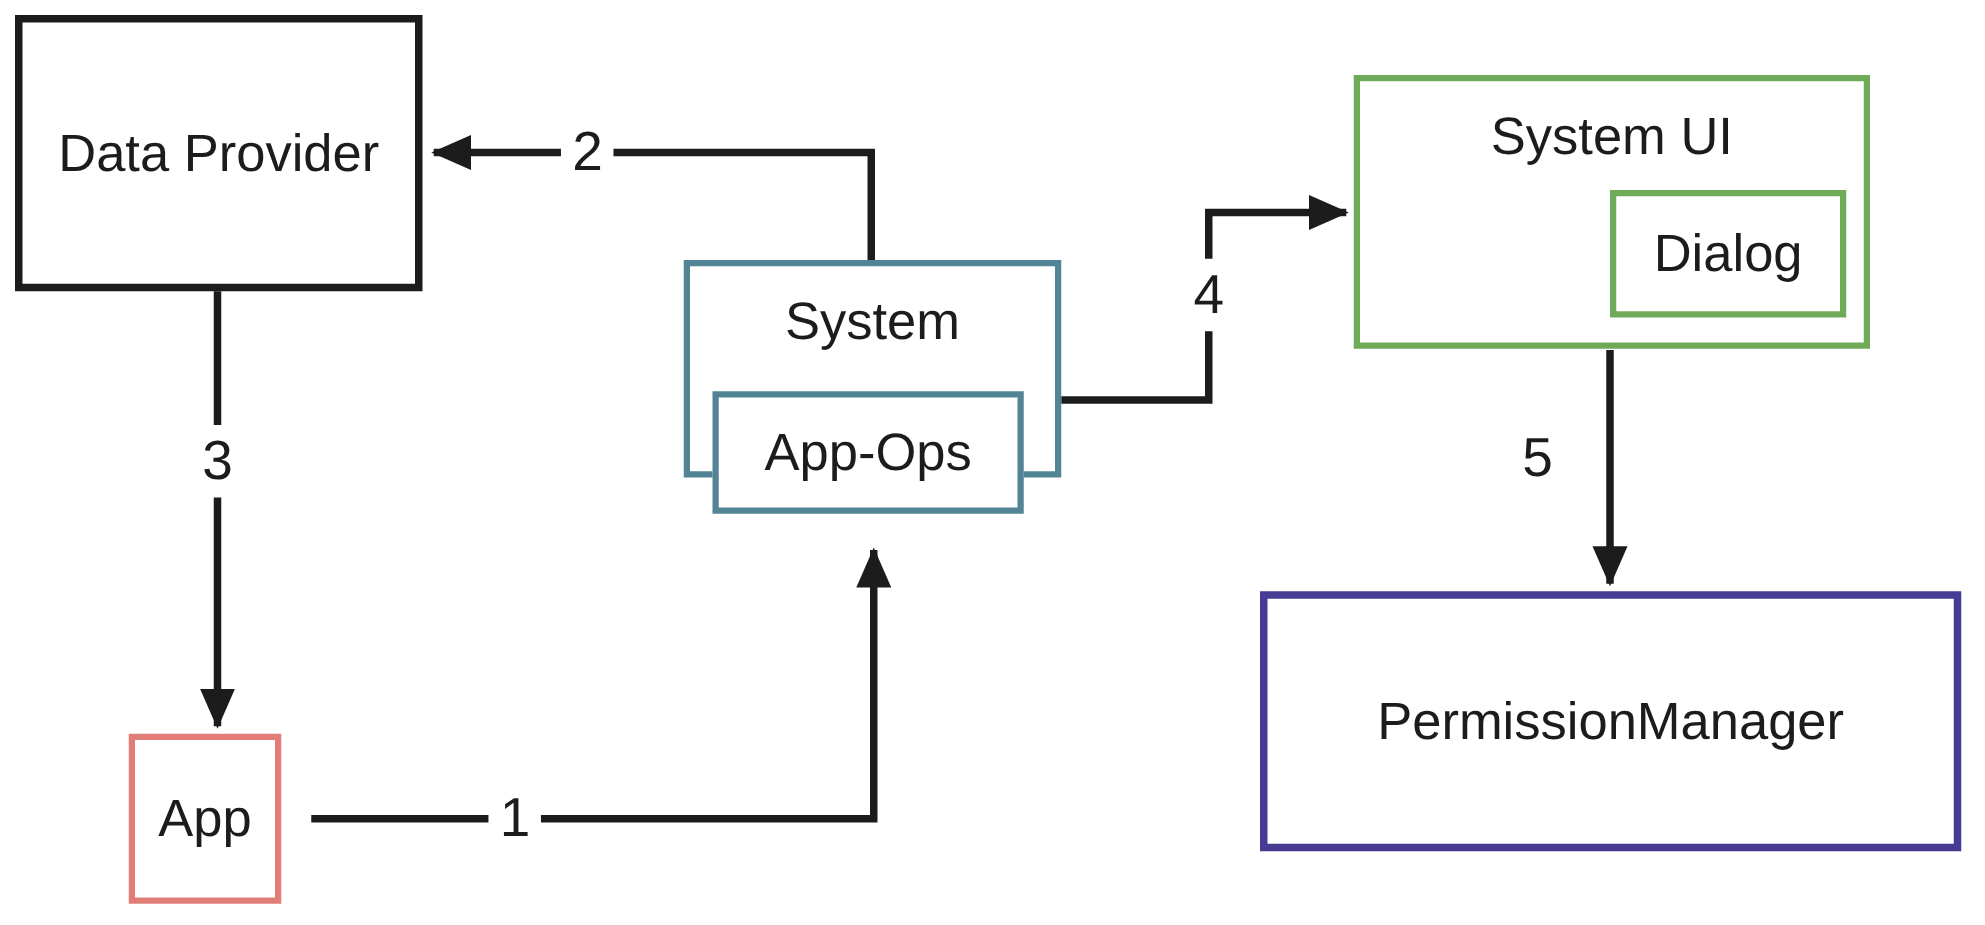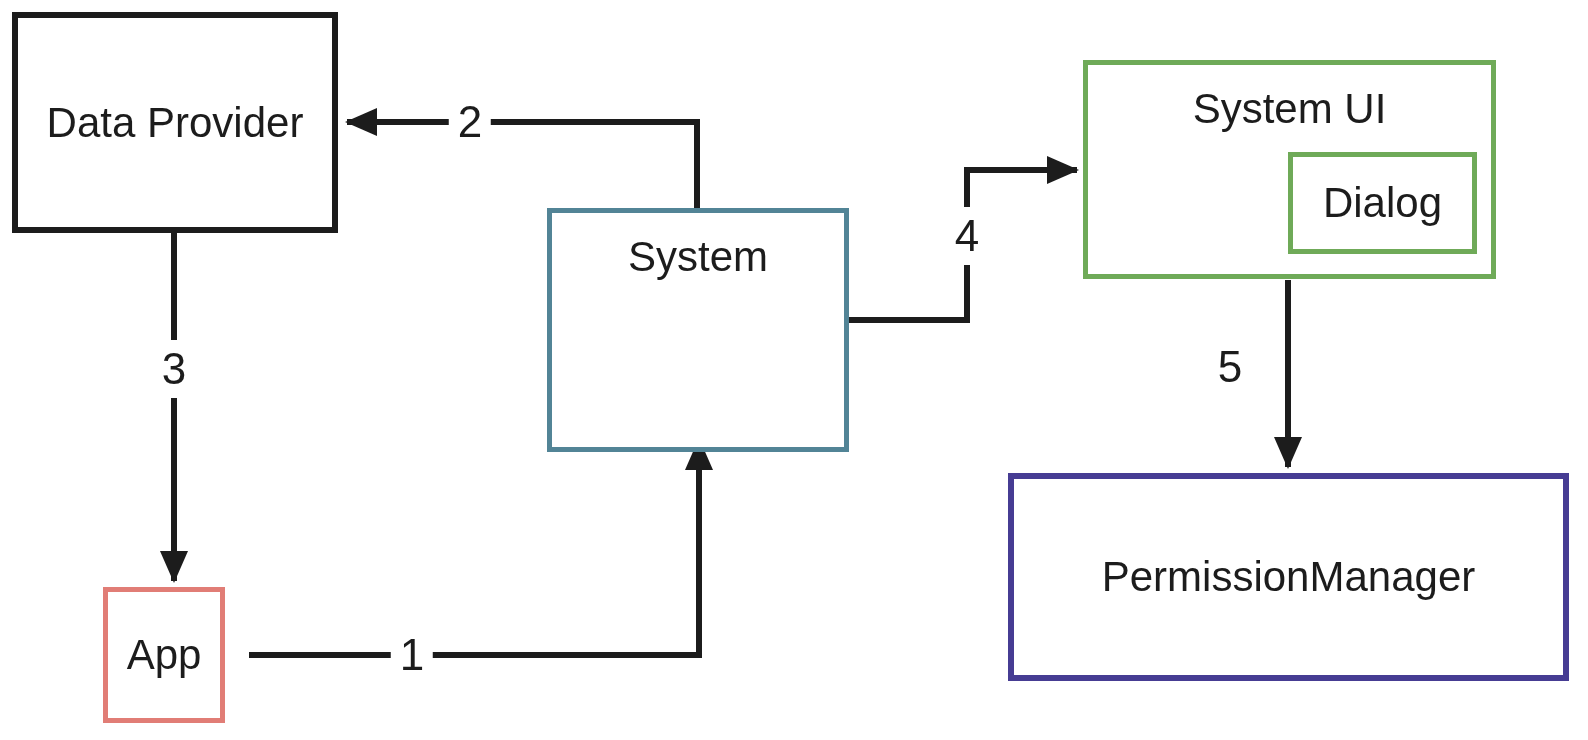--- a/index.html
+++ b/index.html
@@ -22,21 +22,21 @@
     font-size:42px;line-height:48px;white-space:nowrap;
   }
   .node .label-top{
     position:absolute;left:0;right:0;top:20px;
     text-align:center;
     font-size:42px;line-height:48px;white-space:nowrap;
   }
   
   .n-data-provider{left:12px;top:12px;width:326px;height:221px;border:6px solid #1c1c1c;}
   .n-app{left:103px;top:587px;width:122px;height:136px;border:5px solid #e17d76;}
-  .n-system{left:547px;top:208px;width:302px;height:244px;border:5px solid #528496;}
+  .n-system{left:547px;top:208px;width:302px;height:174px;border:5px solid #528496;}
   .n-app-ops{left:18px;top:100px;width:249px;height:98px;border:5px solid #528496;}
   .n-system-ui{left:1083px;top:60px;width:413px;height:219px;border:5px solid #6faa58;}
   .n-dialog{left:200px;top:87px;width:189px;height:102px;border:5px solid #6faa58;}
   .n-permission-manager{left:1008px;top:473px;width:561px;height:208px;border:6px solid #463c93;}
 
   #edges{position:absolute;left:0;top:0;width:1588px;height:740px;}
   #edges polyline{fill:none;stroke-width:6px;}
 
   .edge-label{
     position:absolute;
@@ -75,20 +75,23 @@
   <div class="node n-data-provider" style="border-color: rgb(28, 28, 28);">
     <div class="label-center">Data Provider</div>
   </div>
 
   <div class="node n-app" style="border-color: rgb(225, 125, 118);">
     <div class="label-center">App</div>
   </div>
 
   <div class="node n-system" style="border-color: rgb(82, 132, 150);">
     <div class="label-top">System</div>
+    <div class="node n-app-ops" style="border-color: rgb(82, 132, 150);">
+      <div class="label-center">App-Ops</div>
+    </div>
   </div>
 
   <div class="node n-system-ui" style="border-color: rgb(111, 170, 88);">
     <div class="label-top">System UI</div>
     <div class="node n-dialog" style="border-color: rgb(111, 170, 88);">
       <div class="label-center">Dialog</div>
     </div>
   </div>
 
   <div class="node n-permission-manager" style="border-color: rgb(70, 60, 147);">

